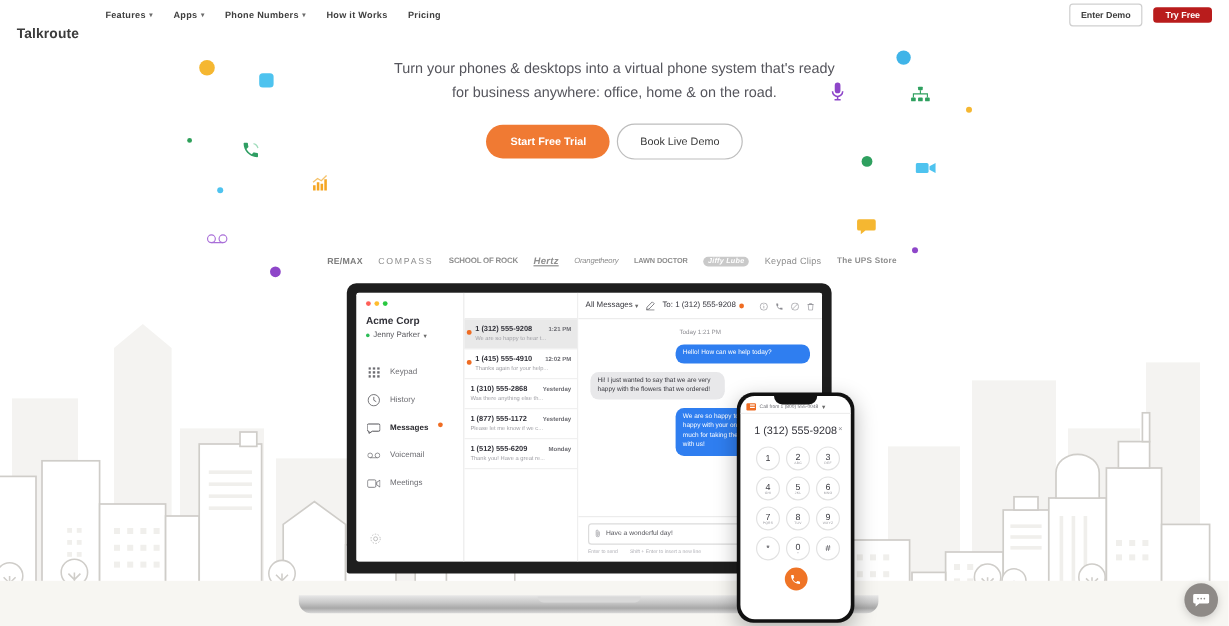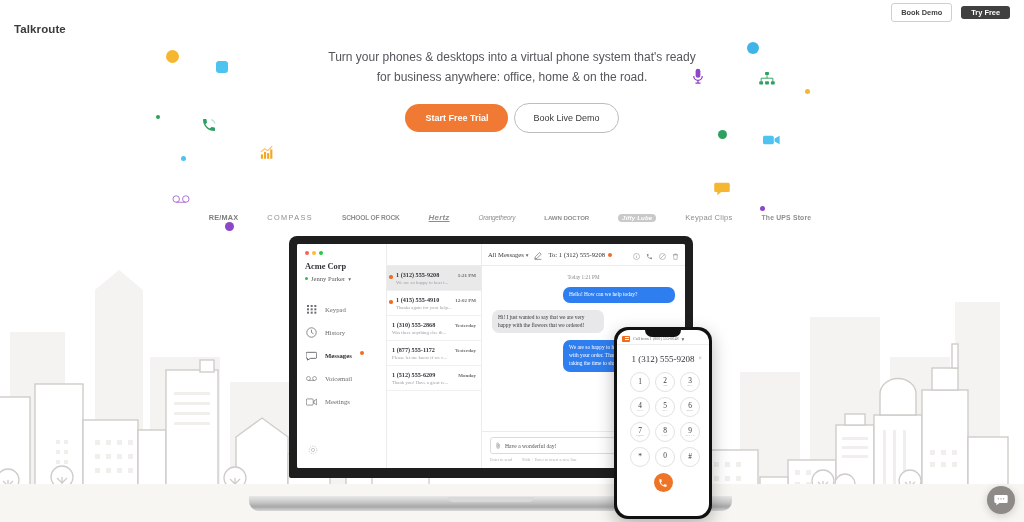--- a/index.html
+++ b/index.html
@@ -22,51 +22,51 @@
   .logo { display:flex; align-items:center; gap:23px; margin-right:22px;flex-direction:column; }
   .logo-mark { width:17px; height:11px; position:relative; }
   .logo-text { font-size:11.5px; font-weight:700; color:#3b3b3b; letter-spacing:.1px;}
   .nav-links { display:flex; align-items:center; gap:17px; }
   .nav-link { font-size:7.6px; font-weight:700; color:#3f3f3f; letter-spacing:.25px;
               display:flex; align-items:center; gap:3px; cursor:pointer; white-space:nowrap;}
   .caret { font-size:5.5px; color:#6b6b6b; position:relative; top:0.5px;}
   .nav-right { margin-left:auto; display:flex; align-items:center; gap:9px; }
   .btn-demo { font-size:7.4px; font-weight:700; color:#3f3f3f; border:1px solid #cfcfcf;
               border-radius:3px; padding:4px 9px; background:#fff; cursor:pointer; white-space:nowrap;}
-  .btn-try { font-size:7.4px; font-weight:700; color:#fff; background:#404040; border:none;
+  .btn-try { font-size:7.4px; font-weight:700; color:#fff; background:#b91c1c; border:none;
              border-radius:3px; padding:2px 10px; cursor:pointer; white-space:nowrap;}
 
   
   .hero { position:absolute; top:34px; left:0; width:1024px; z-index:20; text-align:center; }
   h1.hero-title { font-size:35px; line-height:1.16; font-weight:700; color:#2f2f35;
                   letter-spacing:-0.9px; }
   .hero-sub { margin-top:14px; font-size:12px; line-height:1.65; color:#55555c;text-align:center; }
   .hero-ctas { margin-top:15px; display:flex; justify-content:center; align-items:center; gap:6px; }
   .cta-primary { background:#f07a33; color:#fff; font-size:9px; font-weight:600;
                  border:none; border-radius:17px; padding:9px 20px; cursor:pointer; }
   .cta-secondary { background:#fff; color:#3a3a3a; font-size:9px; font-weight:500;
                    border:1px solid #bdbdbd; border-radius:17px; padding:9px 18px; cursor:pointer; }
 
   
   .logos { position:absolute; top:213px; left:0; width:1020px; z-index:20;
-           display:flex; justify-content:center; align-items:center; gap:29px; }
+           display:flex; justify-content:center; align-items:center; gap:13px; }
   .client { font-size:7.3px; color:#8e8e8e; font-weight:700; letter-spacing:.2px; white-space:nowrap;}
   .c-remax{font-weight:800;color:#7d7d7d;}
   .c-compass{letter-spacing:1.4px;font-weight:400;}
   .c-sor{font-size:6.6px;font-weight:800;letter-spacing:-0.2px;}
   .c-hertz{font-style:italic;font-weight:800;font-size:8px;text-decoration:underline;}
   .c-otf{font-style:italic;font-weight:400;font-size:6.4px;letter-spacing:-.2px;}
   .c-lawn{font-size:6.1px;font-weight:800;letter-spacing:-.1px;}
   .c-jiffy{font-size:6px;font-style:italic;font-weight:700;background:#c9c9c9;color:#fff;
            padding:1px 4px;border-radius:6px;}
   .c-great{font-weight:400;font-size:7.6px;}
   .c-ups{font-size:6.8px;font-weight:700;}
 
   
-  .devices { position:absolute; left:0; top:236px; width:996px; height:286px; z-index:22;font-family:Liberation Serif, serif; }
+  .devices { position:absolute; left:0; top:236px; width:996px; height:286px; z-index:22; }
 
   
   .laptop { position:absolute; left:249px; top:0; width:483px; height:275px; }
   .laptop-lid { position:absolute; left:40px; top:0; width:404px; height:242px;
                 background:#1e1e1e; border-radius:8px 8px 2px 2px; padding:8px 8px 10px 8px; }
   .laptop-screen { width:100%; height:100%; background:#fff; border-radius:2px; overflow:hidden;
                    position:relative; display:flex; }
   .laptop-base { position:absolute; left:0; bottom:0; width:483px; height:15px;
     background:linear-gradient(180deg,#e8e8e8 0%,#c9c9c9 40%,#a8a8a8 72%,#d8d8d8 100%);
     border-radius:0 0 10px 10px; }
@@ -274,22 +274,42 @@
 
   <div class="nav">
     <div class="logo">
       <svg class="logo-mark" viewBox="0 0 34 22">
         <path d="M10,3 a8,8 0 1 0 0,16 a8,8 0 1 0 0,-16 z" fill="none" stroke="#2f2f35" stroke-width="4"></path>
         <path d="M19,3 a8,8 0 1 0 0,16 a8,8 0 1 0 0,-16 z" fill="none" stroke="#2f2f35" stroke-width="4"></path>
         <circle cx="29" cy="7" r="3.6" fill="#ec6726"></circle>
       </svg>
       <span class="logo-text">Talkroute</span>
     </div>
+    <div class="nav-links">
+      <div class="nav-link">
+        <span>Features</span>
+        <span class="caret">▾</span>
+      </div>
+      <div class="nav-link">
+        <span>Apps</span>
+        <span class="caret">▾</span>
+      </div>
+      <div class="nav-link">
+        <span>Phone Numbers</span>
+        <span class="caret">▾</span>
+      </div>
+      <div class="nav-link">
+        <span>How it Works</span>
+      </div>
+      <div class="nav-link">
+        <span>Pricing</span>
+      </div>
+    </div>
     <div class="nav-right">
-      <button class="btn-demo">Book Demo</button>
+      <button class="btn-demo">Enter Demo</button>
       <button class="btn-try">Try Free</button>
     </div>
   </div>
 
   <div class="float fdot" style="left:166px;top:50px;width:13px;height:13px;background:#f5b731;"></div>
   <div class="float" style="left:216px;top:61px;width:12px;height:12px;background:#4ec3ef;border-radius:3px;"></div>
   <div class="float fdot" style="left:156px;top:115px;width:4px;height:4px;background:#2ea05a;"></div>
   <svg class="float" style="left:201px;top:117px;" width="16" height="16" viewBox="0 0 24 24">
     <path fill="#2f9e63" d="M6.6 10.8c1.4 2.8 3.8 5.2 6.6 6.6l2.2-2.2c.3-.3.7-.4 1-.2 1.2.4 2.4.6 3.6.6.6 0 1 .4 1 1V20c0 .6-.4 1-1 1C10.6 21 3 13.4 3 4c0-.6.4-1 1-1h3.4c.6 0 1 .4 1 1 0 1.3.2 2.5.6 3.6.1.4 0 .8-.2 1.1l-2.2 2.1z"></path>
     <path fill="#9fdcbb" d="M15.5 3.2c3.1.6 5.6 3.1 6.2 6.2l-1.6.3c-.5-2.4-2.4-4.3-4.8-4.8z"></path>

